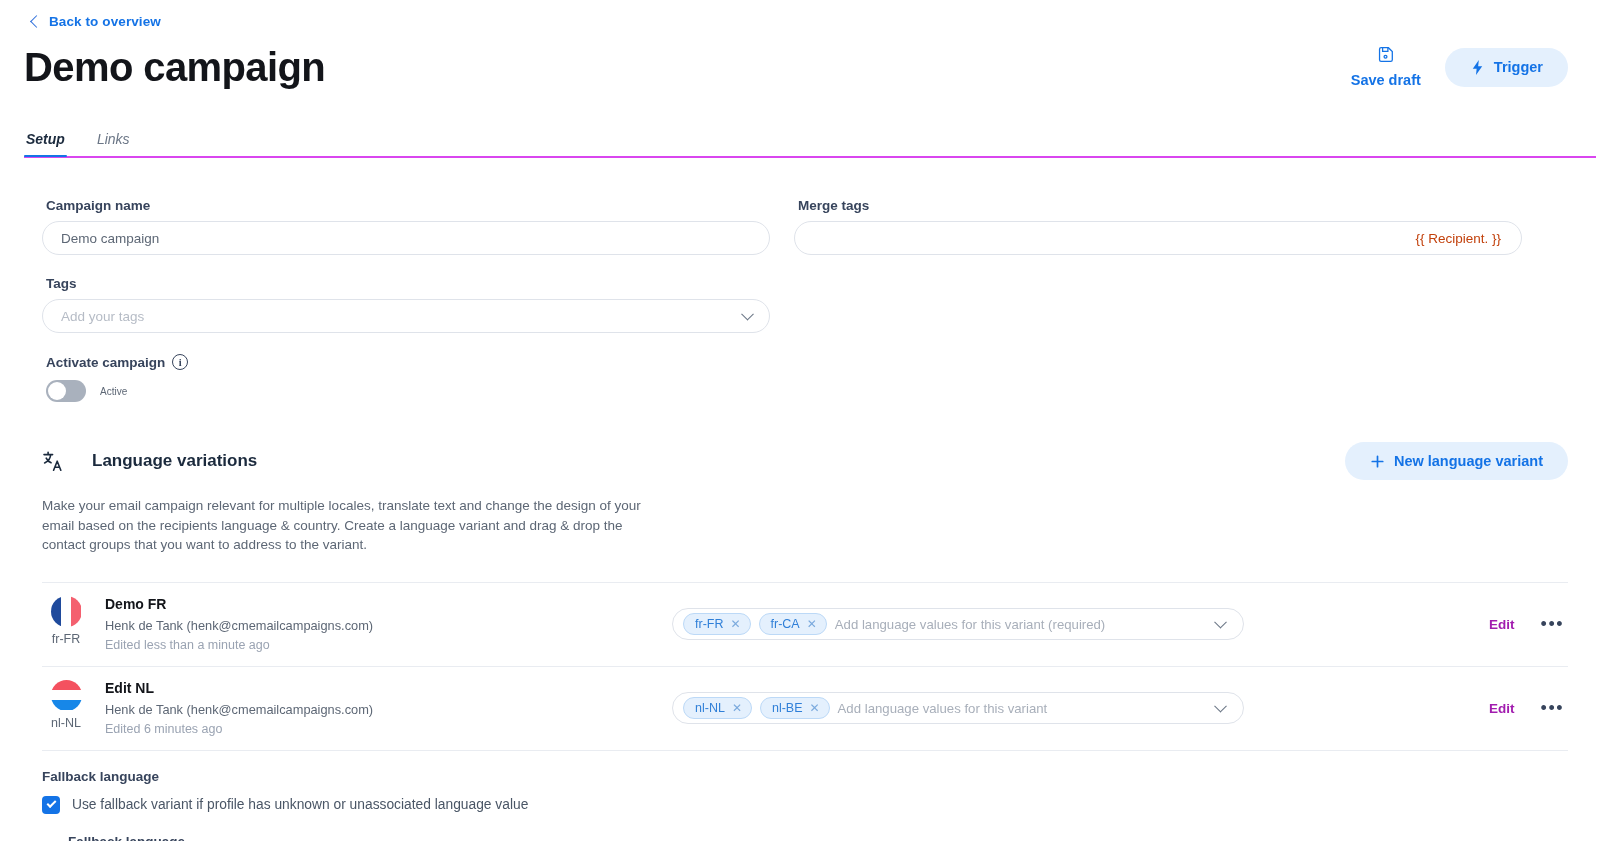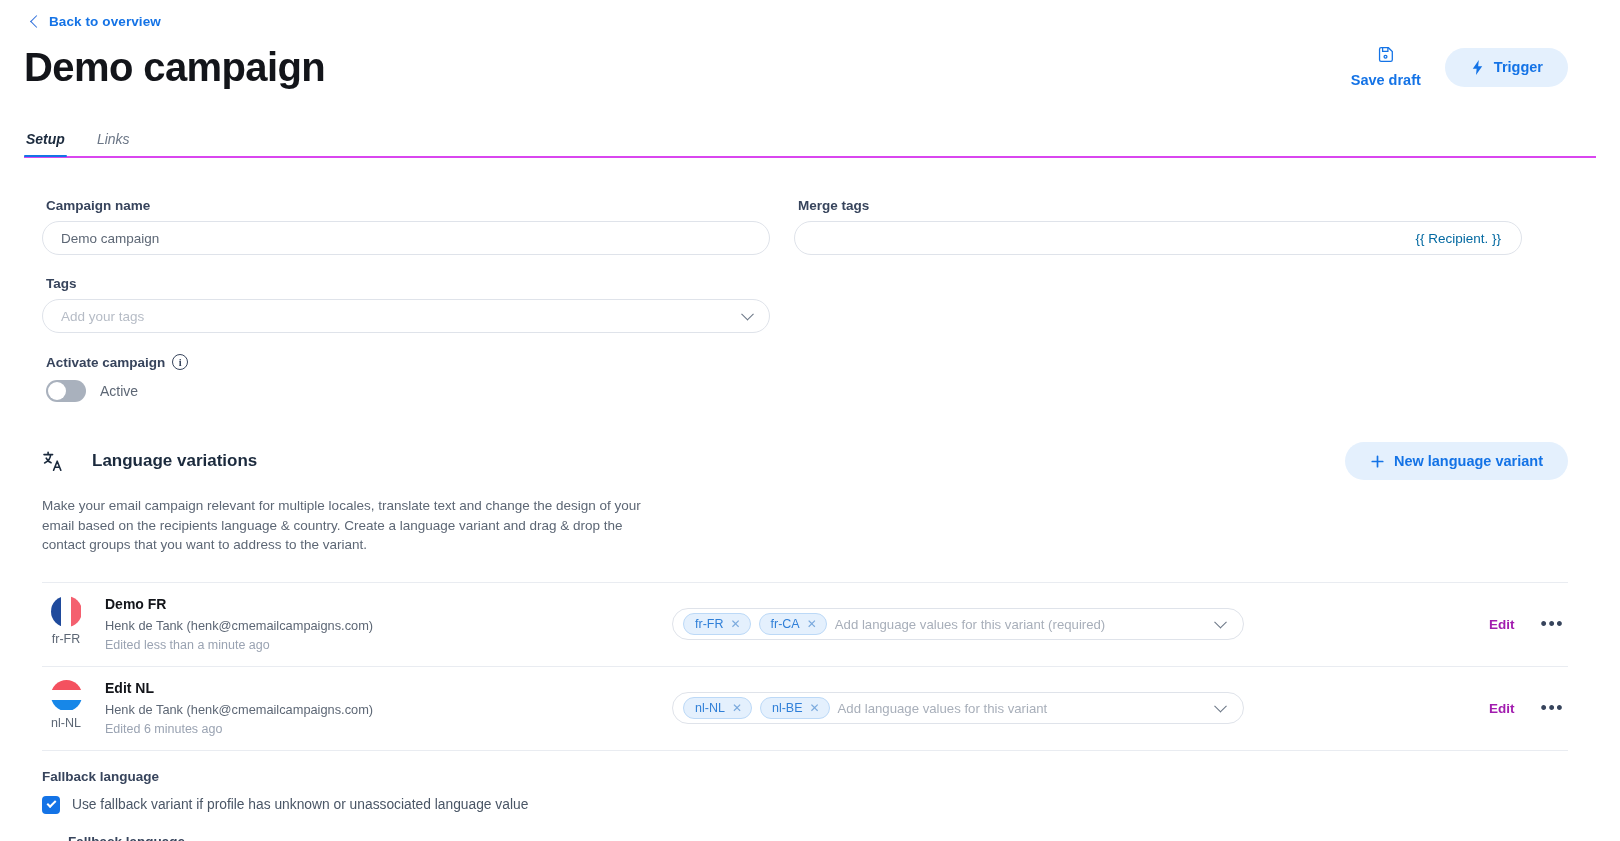--- a/index.html
+++ b/index.html
@@ -154,21 +154,21 @@
     color: #5d6775;
     padding: 0 18px;
     outline: none;
     display: flex;
     align-items: center;
   }
   .input.placeholder { color: #b6bcc6; }
   .input-right {
     justify-content: flex-end;
     gap: 9px;
-    color: #0369a1;
+    color: #c2410c;
     padding-right: 20px;
   }
   .select-wrap { position: relative; }
   .chev {
     position: absolute;
     right: 18px;
     top: 50%;
     width: 9px; height: 9px;
     border-right: 1.7px solid #6b7686;
     border-bottom: 1.7px solid #6b7686;
@@ -204,21 +204,21 @@
     position: relative;
     cursor: pointer;
   }
   .toggle .knob {
     position: absolute;
     left: 2px; top: 2px;
     width: 18px; height: 18px;
     background: #fff;
     border-radius: 50%;
   }
-  .toggle-text { font-size: 14px; color: #5d6775; }
+  .toggle-text { font-size: 10px; color: #5d6775; }
 
   
   .lang-head {
     display: flex;
     align-items: center;
     justify-content: space-between;
     margin-top: 40px;
     padding-left: 18px;
     padding-right: 28px;
   }

